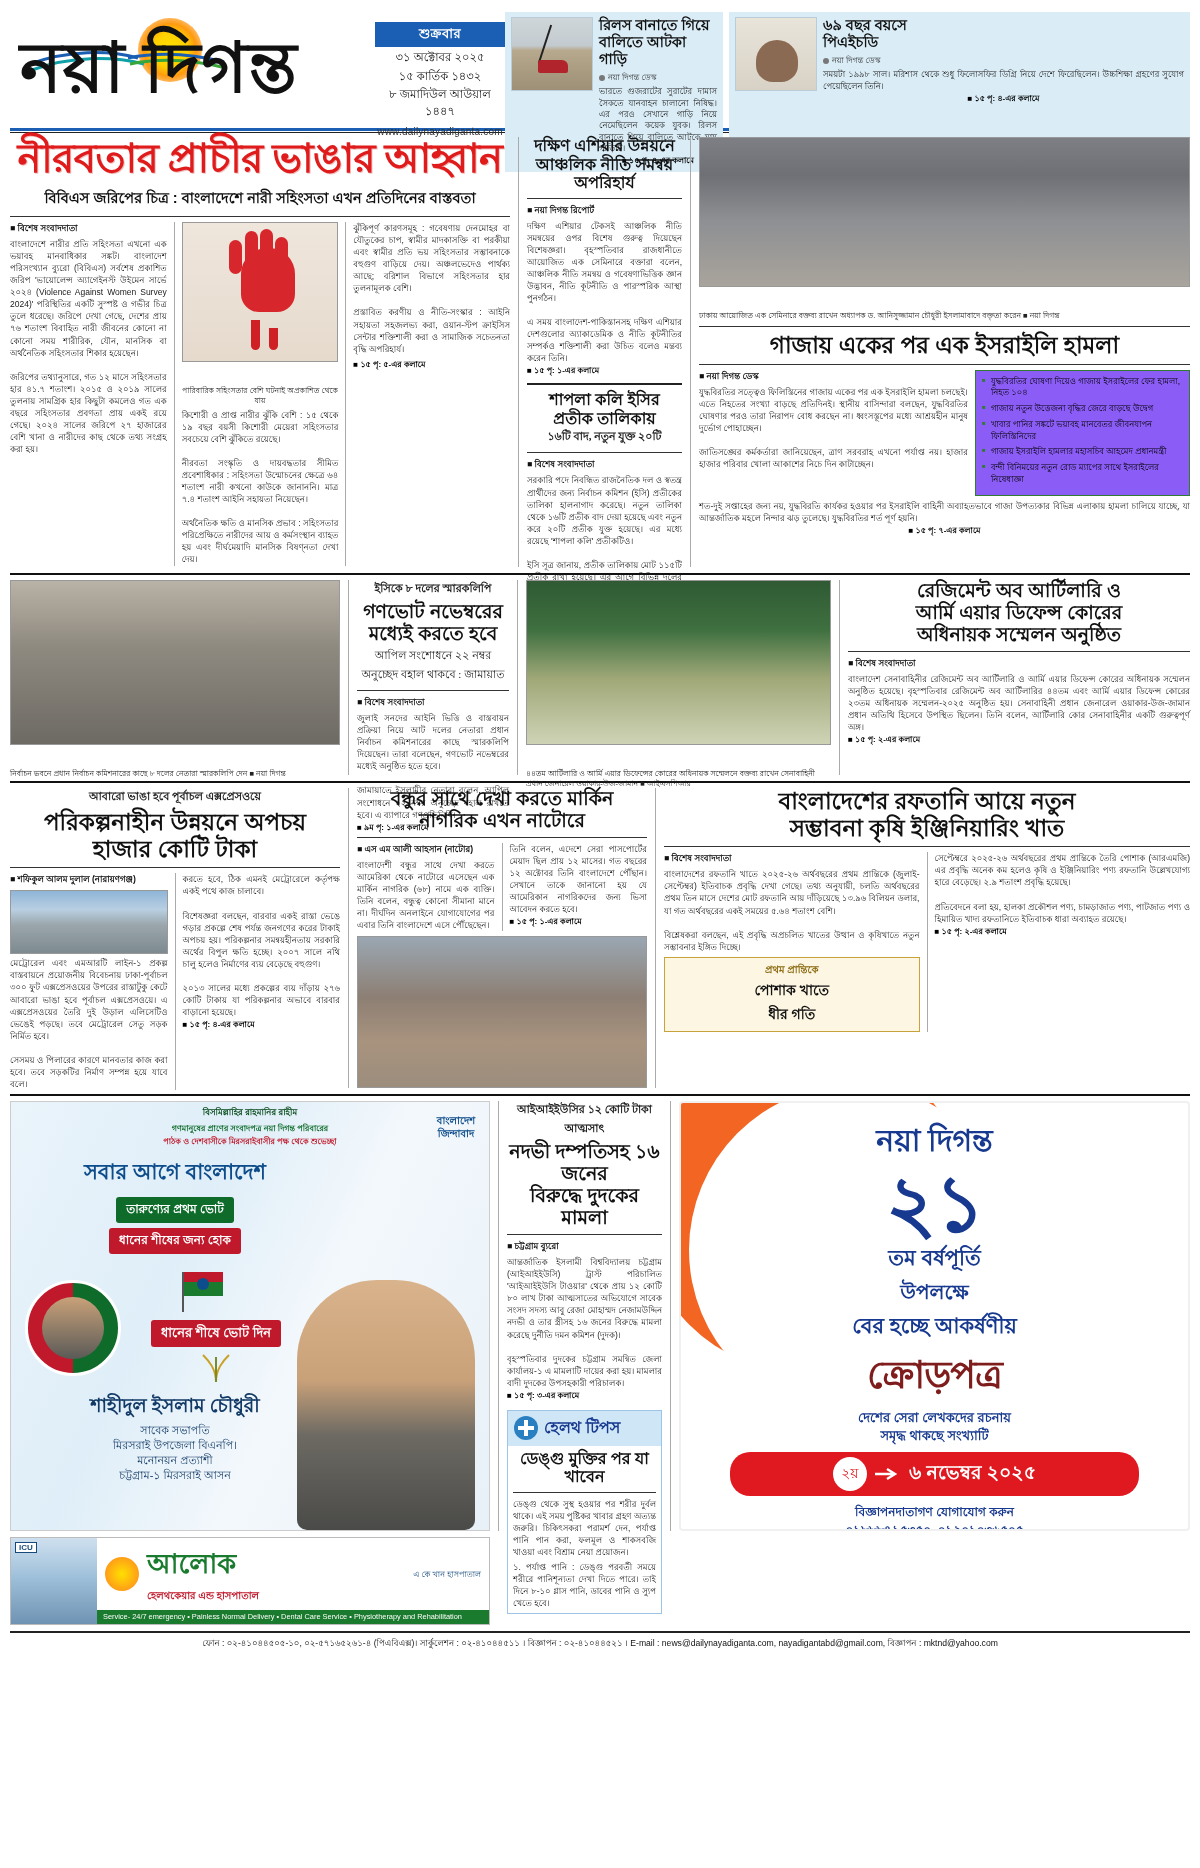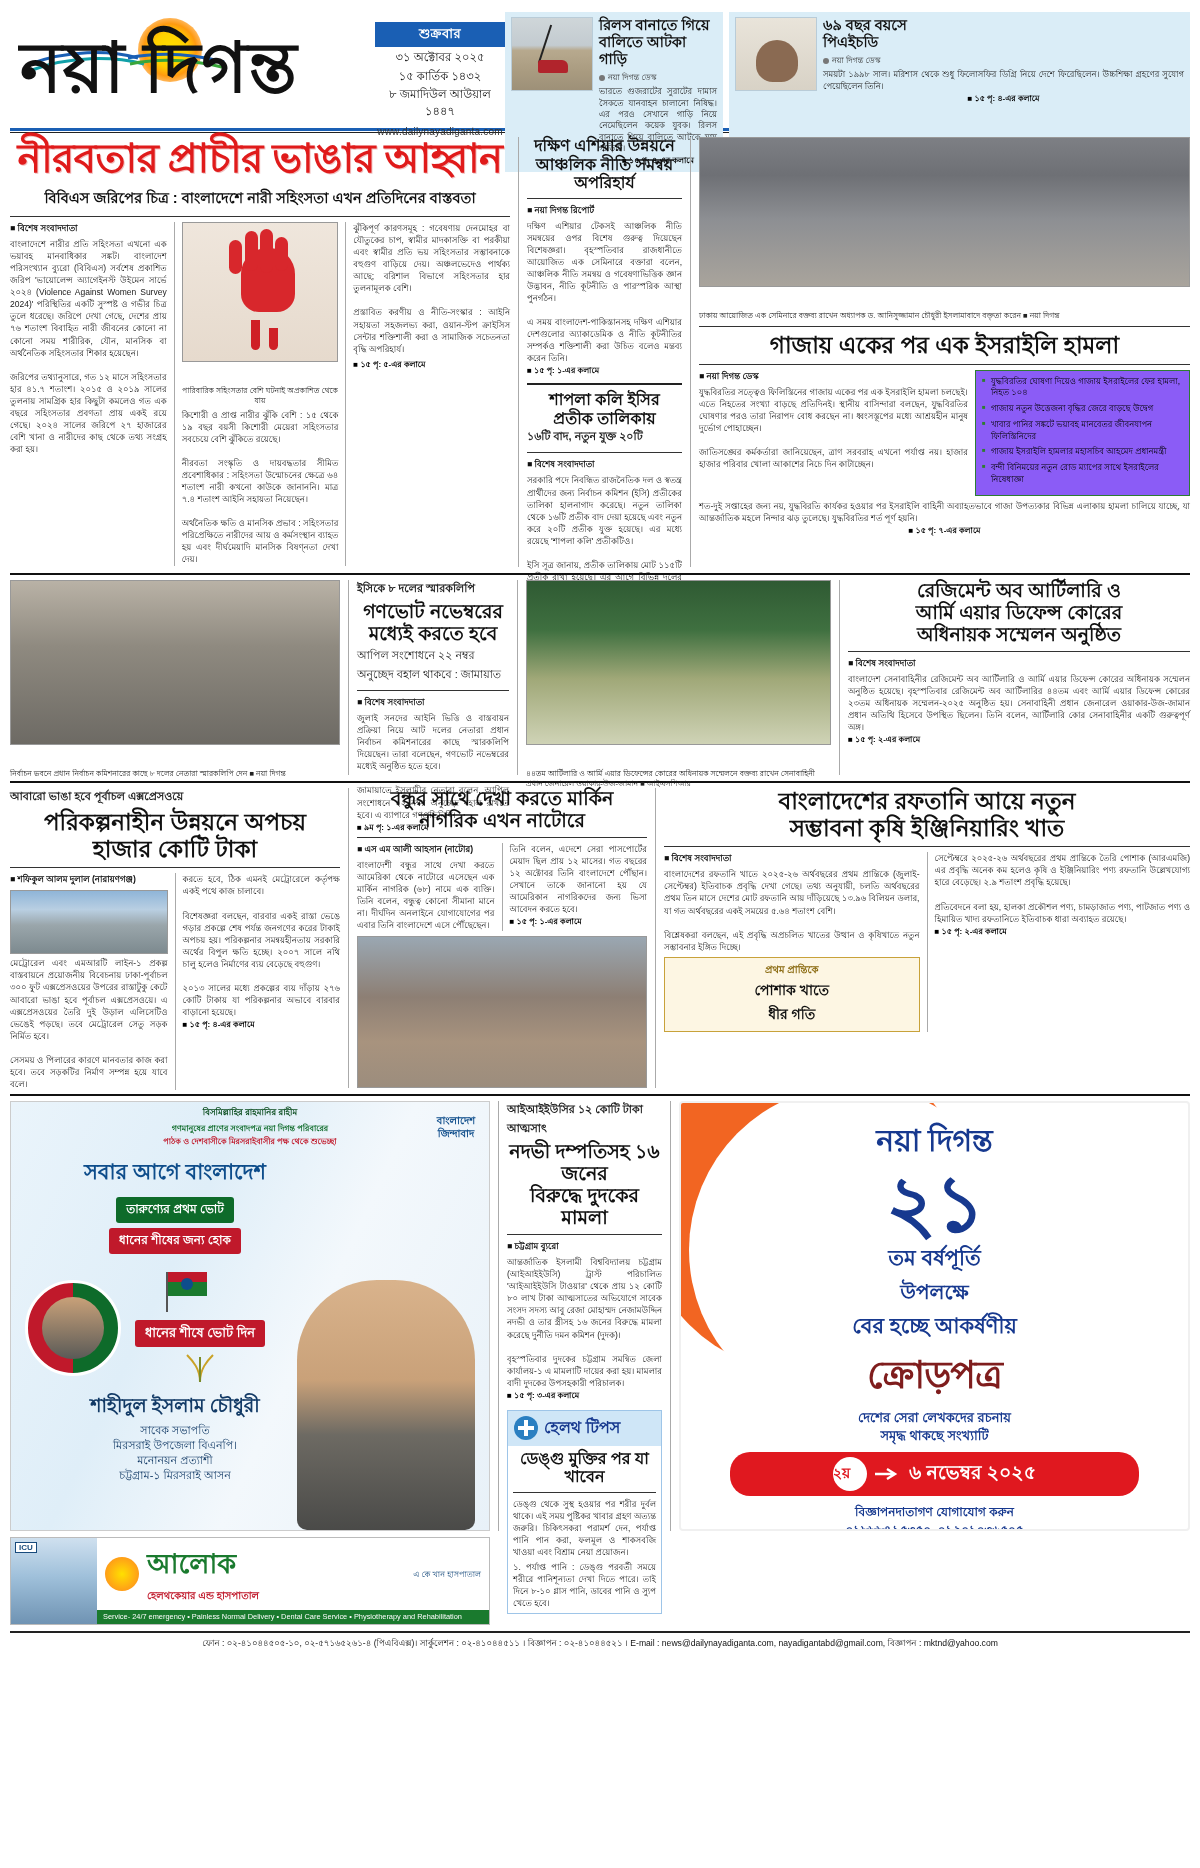--- a/index.html
+++ b/index.html
@@ -68,21 +68,21 @@
     text-shadow: 1px 1px 0 rgba(200,0,0,.25);
   }
   .lead-sub { text-align: center; font-size: 14.5px; font-weight: bold; margin: 6px 0 4px; color: #111; }
 
   .byline { font-size: 8.6px; font-weight: bold; color: #111; margin-bottom: 2px; }
   .col-text { font-size: 8.5px; line-height: 1.42; text-align: justify; color: #1a1a1a; hyphens: auto; }
 
   .sec-head { font-size: 19px; font-weight: bold; line-height: 1.16; text-align: center; color: #111; }
   .sec-head.sm { font-size: 16px; }
   .sec-head.lg { font-size: 23px; }
-  .kicker { font-size: 11px; color: #222; margin-bottom: 2px; }
+  .kicker { font-size: 11px; text-align: center; color: #222; margin-bottom: 2px; font-family: Liberation Serif, serif; }
 
   
   .photo { position: relative; overflow: hidden; background: #c8c8c8; border: 1px solid #999; }
   .cap { font-size: 7.6px; color: #222; padding-top: 18px; line-height:1.3;margin-top:6px; }
 
   .ph-meeting { background: linear-gradient(180deg,#7d7f84 0%,#6e7075 25%,#8d8f93 55%,#a9a49c 100%); }
   .ph-meeting2 { background: linear-gradient(180deg,#b9b2a6 0%,#8f8a80 40%,#6d6a64 100%); }
   .ph-flag { background: linear-gradient(180deg,#2f5a33 0%,#3f7040 30%,#a0a878 60%,#cfd3b6 100%); }
   .ph-road { background: linear-gradient(180deg,#8fb5d8 0%,#b9cfe2 30%,#9aa6ab 55%,#7d8a8f 100%); }
   .ph-group { background: linear-gradient(180deg,#9aa7b2 0%,#8d7f74 40%,#a8937e 70%,#9c8d7d 100%); }
@@ -136,21 +136,21 @@
   .anniv-21 { font-family: "Liberation Serif", serif; font-size: 78px; font-weight: bold; color:#17398f; line-height: .95; letter-spacing: -2px; }
   .anniv-l1 { font-size: 21px; font-weight: bold; color:#17398f; }
   .anniv-l2 { font-size: 20px; font-weight: bold; color:#17398f; }
   .anniv-l3 { font-size: 21px; font-weight: bold; color:#17398f; }
   .anniv-kror { font-size: 38px; font-weight: bold; color: #7f1d1d; letter-spacing:-1px; }
   .anniv-sub { font-size: 13px; color:#17398f; font-weight:bold; line-height:1.4; }
   .anniv-pill {
     display:flex; align-items:center; justify-content:center; gap:8px;
     background:#e0181f; color:#fff; border-radius: 20px; padding: 5px 10px; margin: 7px auto 0; width: 84%;
   }
-  .anniv-pill .circ { background:#fff; color:#e0181f; border-radius:50%; width:34px;height:34px; display:flex;align-items:center;font-weight:bold;font-size:14px; }
+  .anniv-pill .circ { background:#fff; color:#e0181f; border-radius:50%; width:34px;height:34px; display:flex;align-items:center;justify-content:center;font-weight:normal;font-size:14px; }
   .anniv-date { font-size: 19px; font-weight: bold; }
   .anniv-contact { font-size: 12px; font-weight:bold; color:#17398f; margin-top:7px; line-height:1.5; }
 
   .health-box { border: 1px solid #9ec5e8; }
   .health-head { background: #cfe6f7; display:flex; align-items:center; gap:6px; padding: 4px 6px; }
   .health-icon { width: 24px; height: 24px; border-radius:50%; background:#2a7fc1; position:relative; }
   .health-icon:after{content:"";position:absolute;left:10px;top:4px;width:4px;height:16px;background:#fff;}
   .health-icon:before{content:"";position:absolute;left:4px;top:10px;width:16px;height:4px;background:#fff;}
   .health-title { font-size: 16px; font-weight:bold; color:#17398f; }
 
@@ -452,21 +452,21 @@
       <div style="position:absolute;right:8px;top:12px;width:50px;text-align:center;font-size:10px;font-weight:bold;color:#0e4d8b;line-height:1.3">বাংলাদেশ জিন্দাবাদ</div>
 
       <div class="ad-title" style="margin-top:8px;margin-right:150px">সবার আগে বাংলাদেশ</div>
       <div style="text-align:center;margin:6px 0 0;margin-right:150px">
         <span class="ad-chip">তারুণ্যের প্রথম ভোট</span>
       </div>
       <div style="text-align:center;margin:5px 0 0;margin-right:150px">
         <span class="ad-chip red">ধানের শীষের জন্য হোক</span>
       </div>
 
-      <div style="display:flex;align-items:center;gap:4px;margin-top:14px;padding-left:14px">
+      <div style="display:flex;align-items:center;gap:20px;margin-top:14px;padding-left:14px">
         <div class="ad-badge"></div>
         <div style="text-align:center;flex:0 0 150px">
           <svg width="70" height="46" viewBox="0 0 70 46">
             <rect x="2" y="4" width="40" height="24" fill="#1a7a2e"></rect>
             <rect x="2" y="4" width="40" height="10" fill="#c0192b"></rect>
             <circle cx="22" cy="16" r="6" fill="#0e4d8b"></circle>
             <rect x="1" y="4" width="2" height="40" fill="#555"></rect>
           </svg>
           <div style="margin-top:2px">
             <span class="ad-chip red" style="font-size:13px">ধানের শীষে ভোট দিন</span>

